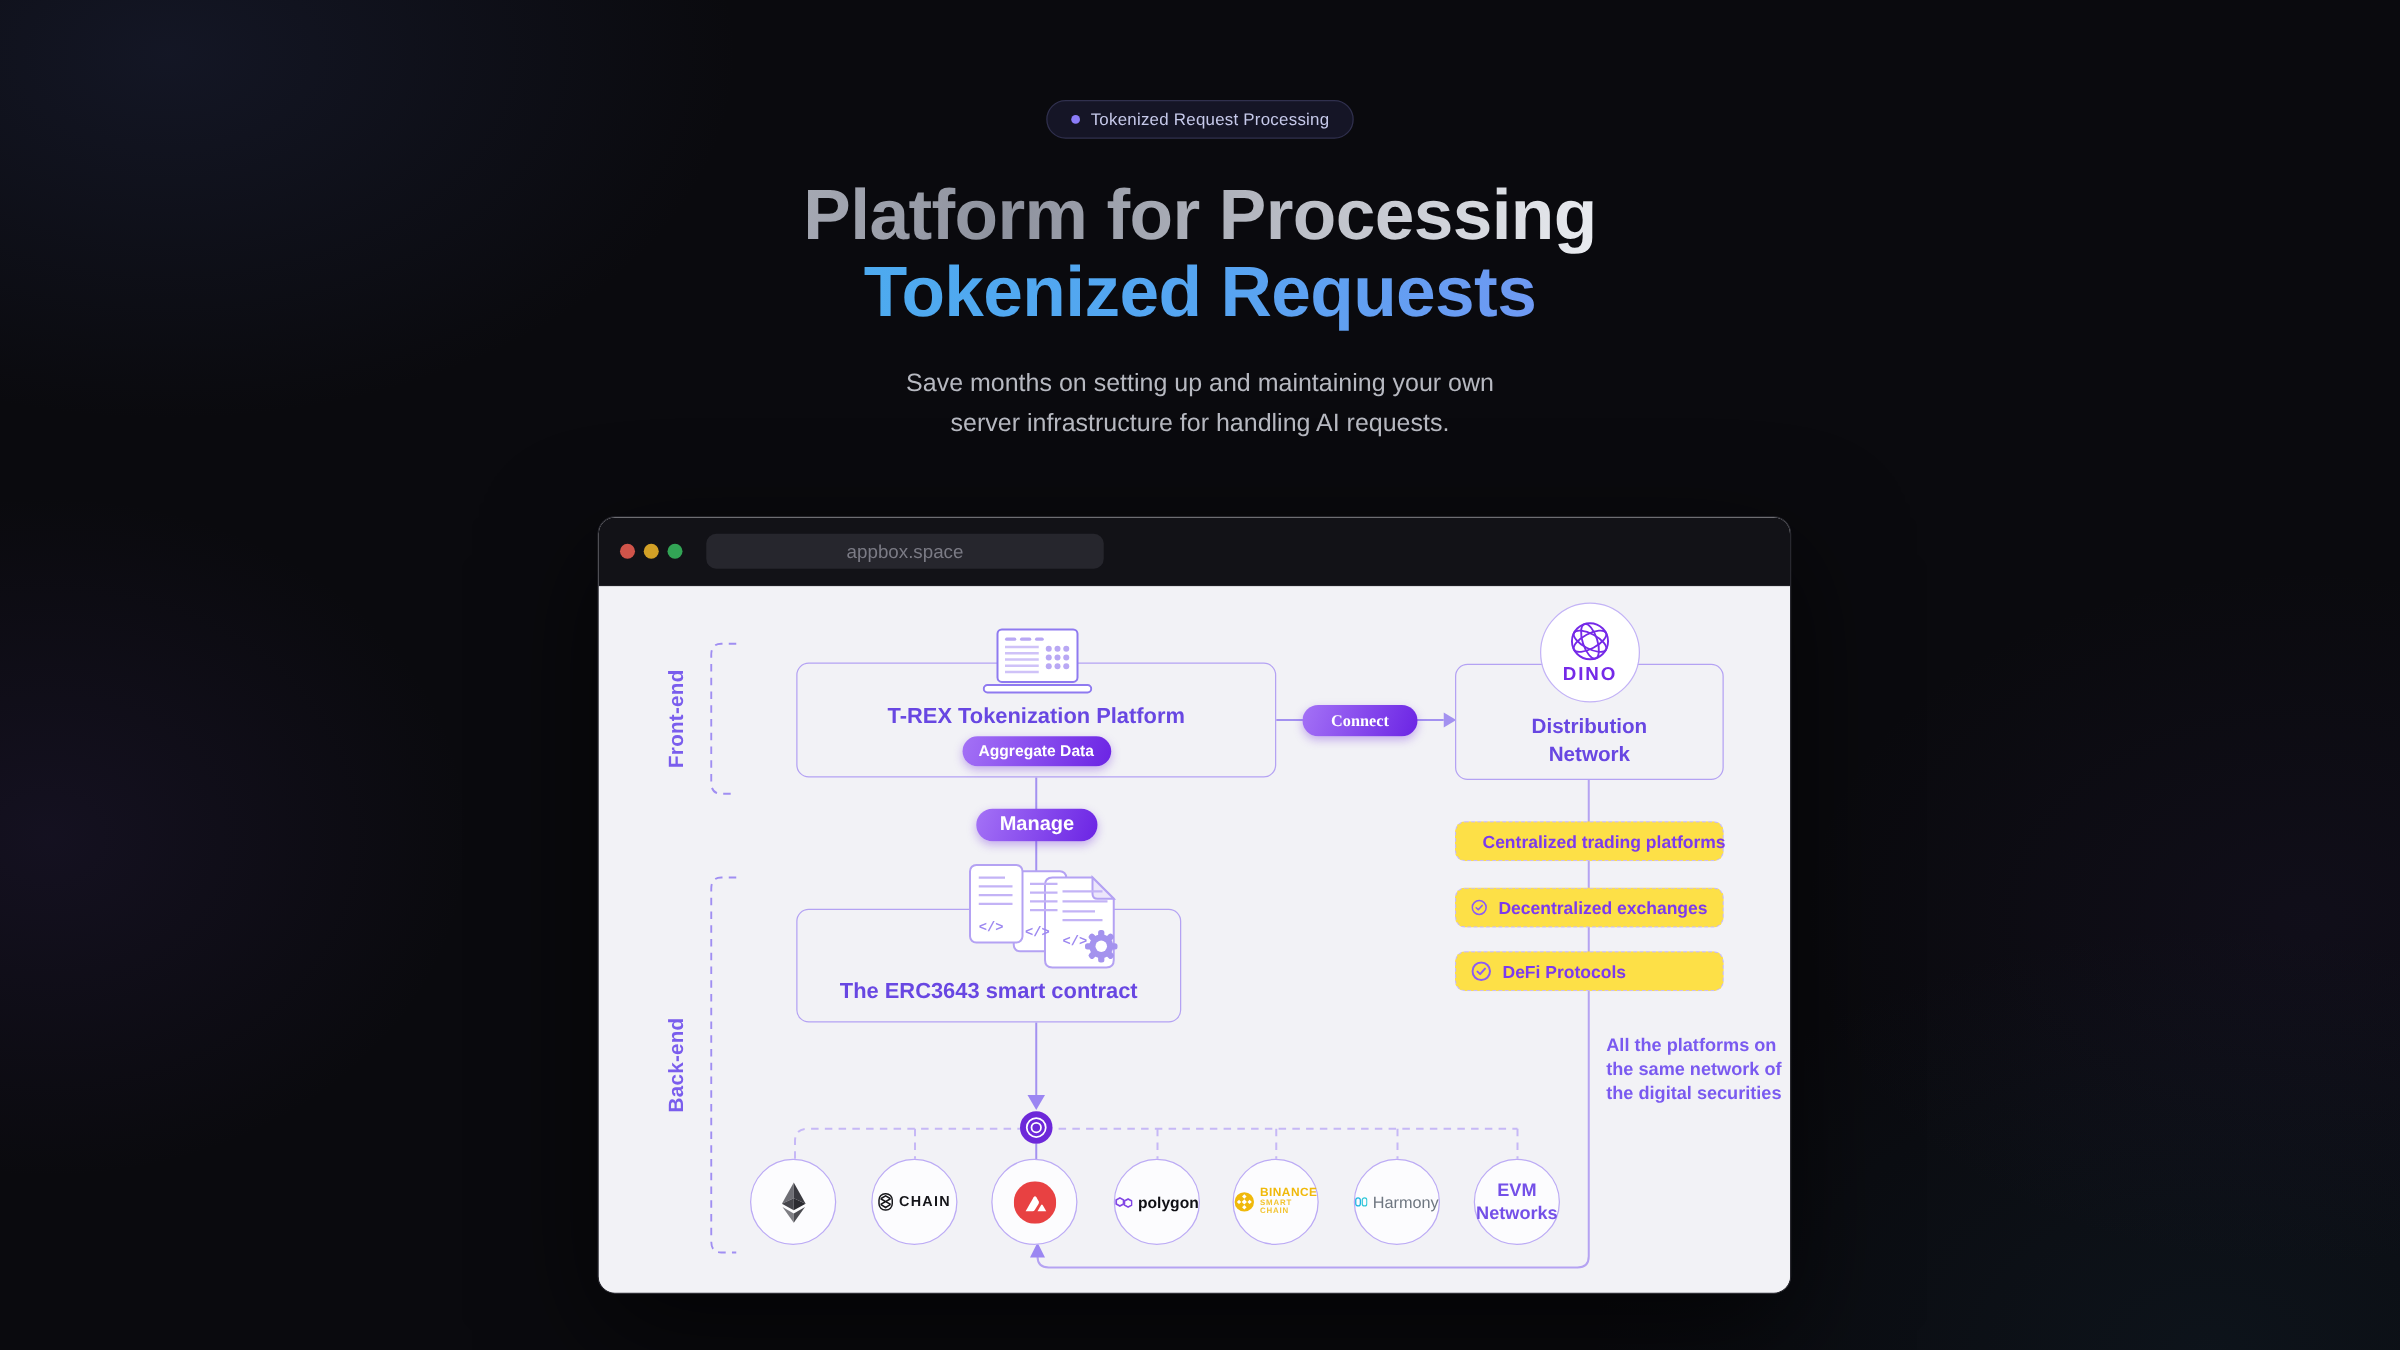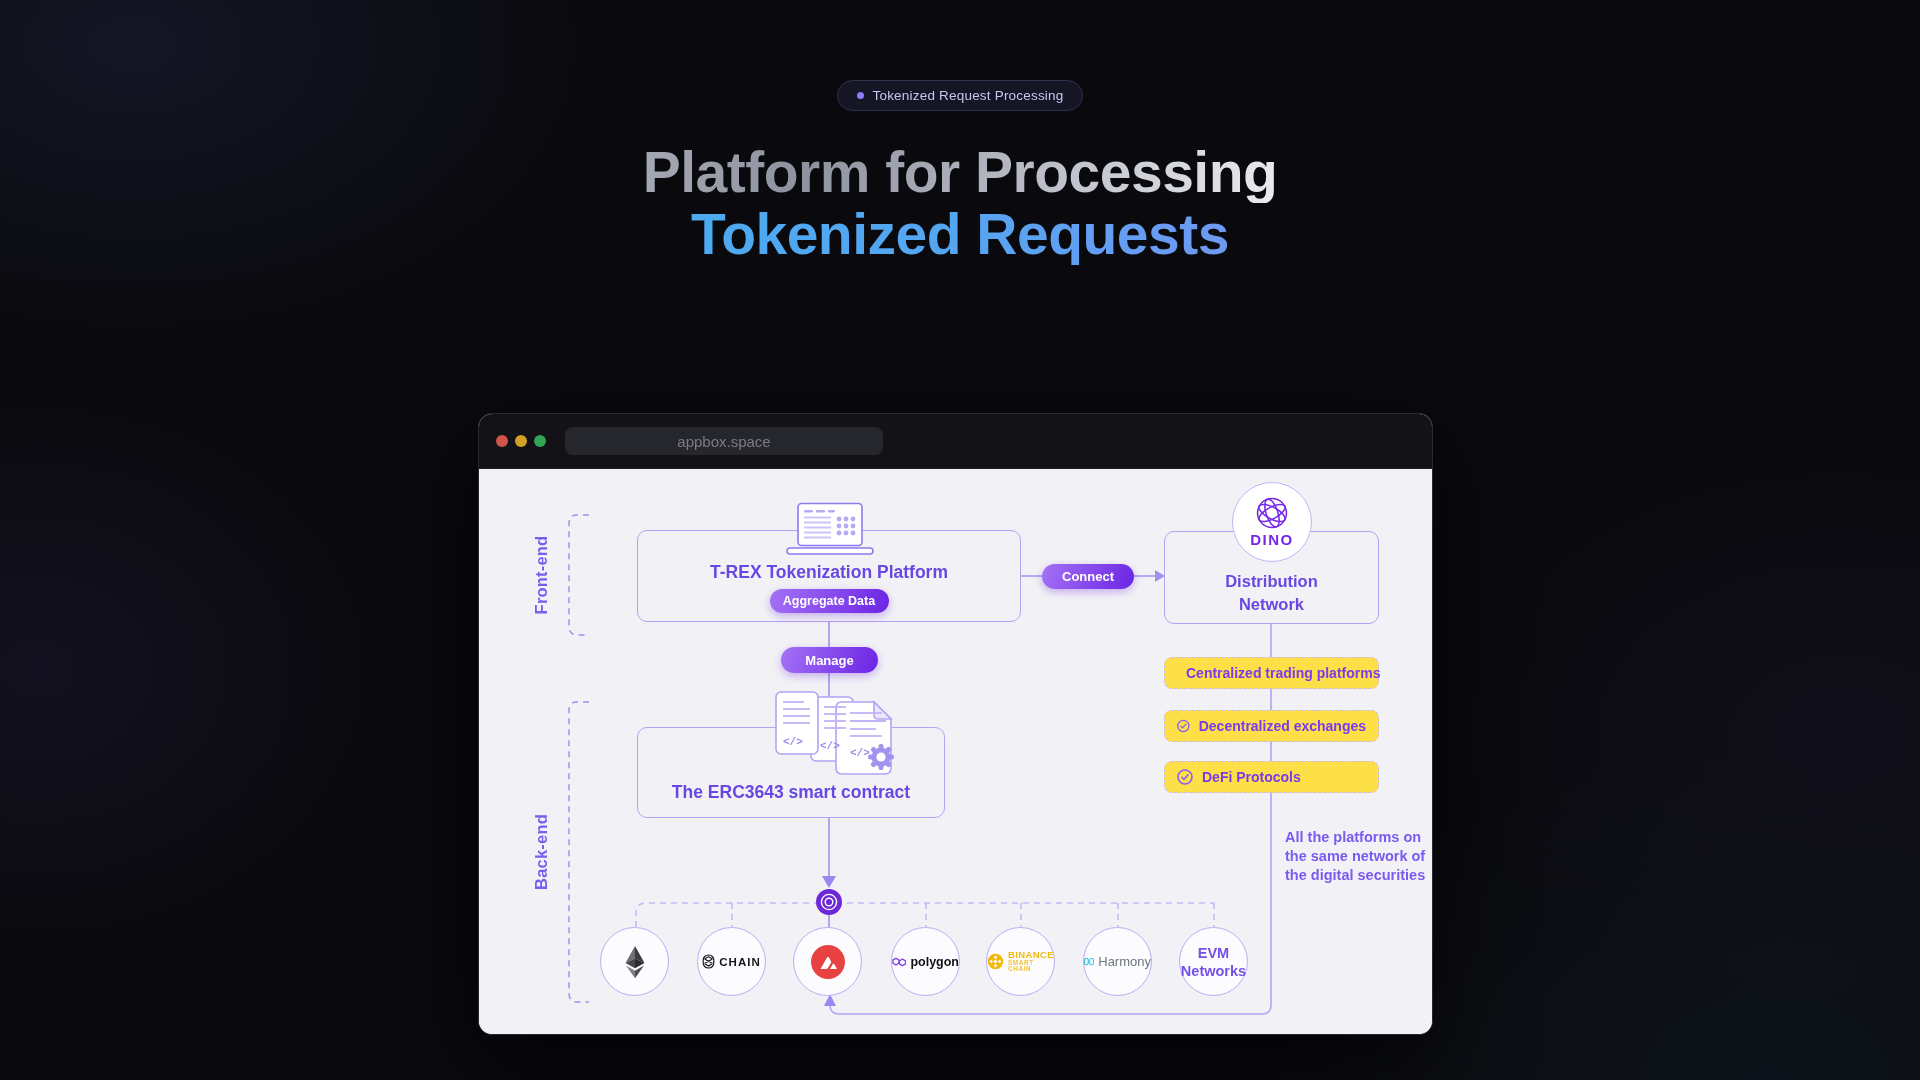--- a/index.html
+++ b/index.html
@@ -40,22 +40,22 @@
   .dbox{position:absolute;border:1.5px solid #b4a2f3;border-radius:10px;box-sizing:border-box;z-index:2;}
   .dtitle{color:#6847e2;font-weight:600;}
   .box-trex{left:158px;top:61px;width:384px;height:92px;display:flex;flex-direction:column;
     align-items:center;justify-content:flex-end;padding-bottom:8px;}
   .box-trex .dtitle{font-size:17.5px;}
   .laptop{position:absolute;left:307px;top:33px;z-index:3;}
   .pill{display:flex;align-items:center;justify-content:center;color:#fff;border-radius:999px;
     background:linear-gradient(110deg,#a472f6,#6b24e4);font-weight:600;z-index:4;border:none;
     box-shadow:0 3px 8px rgba(109,40,217,.35);}
   .pill-aggregate{width:119px;height:24px;font-size:12.5px;margin-top:6px;}
-  .pill-connect{position:absolute;left:563px;top:95px;width:92px;height:25px;font-size:13px;}
-  .pill-manage{position:absolute;left:302px;top:178px;width:97px;height:26px;font-size:13px;}
+  .pill-connect{position:absolute;left:563px;top:95px;width:92px;height:25px;font-size:13px;font-family:Liberation Serif, serif;}
+  .pill-manage{position:absolute;left:302px;top:178px;width:97px;height:26px;font-size:16px;}
   .box-dist{left:685px;top:62px;width:215px;height:93px;}
   .dist-text{position:absolute;left:0;top:38px;width:100%;text-align:center;font-size:16.5px;
     line-height:23px;color:#6847e2;font-weight:600;}
   .dino-circle{position:absolute;left:67px;top:-50px;width:80px;height:80px;border-radius:50%;
     background:#fff;border:1.5px solid #c3b3f6;box-sizing:border-box;display:flex;flex-direction:column;
     align-items:center;justify-content:center;gap:1px;}
   .dino-word{font-size:15px;font-weight:800;letter-spacing:1.5px;color:#7529e8;}
   .box-erc{left:158px;top:258px;width:308px;height:91px;display:flex;align-items:flex-end;
     justify-content:center;padding-bottom:14px;}
   .box-erc .dtitle{font-size:17.5px;}
@@ -89,20 +89,24 @@
 
   <div class="hero">
     <div class="badge">
       <span class="badge-dot"></span>
       <span>Tokenized Request Processing</span>
     </div>
     <h1 class="title">
       <span class="t1">Platform for Processing</span>
       <span class="t2">Tokenized Requests</span>
     </h1>
+    <p class="subtitle">
+      <span>Save months on setting up and maintaining your own</span><br>
+      <span>server infrastructure for handling AI requests.</span>
+    </p>
   </div>
 
   <div class="window">
     <div class="window-bar">
       <span class="light red"></span>
       <span class="light yellow"></span>
       <span class="light green"></span>
       <div class="urlbar">
         <span>appbox.space</span>
       </div>

